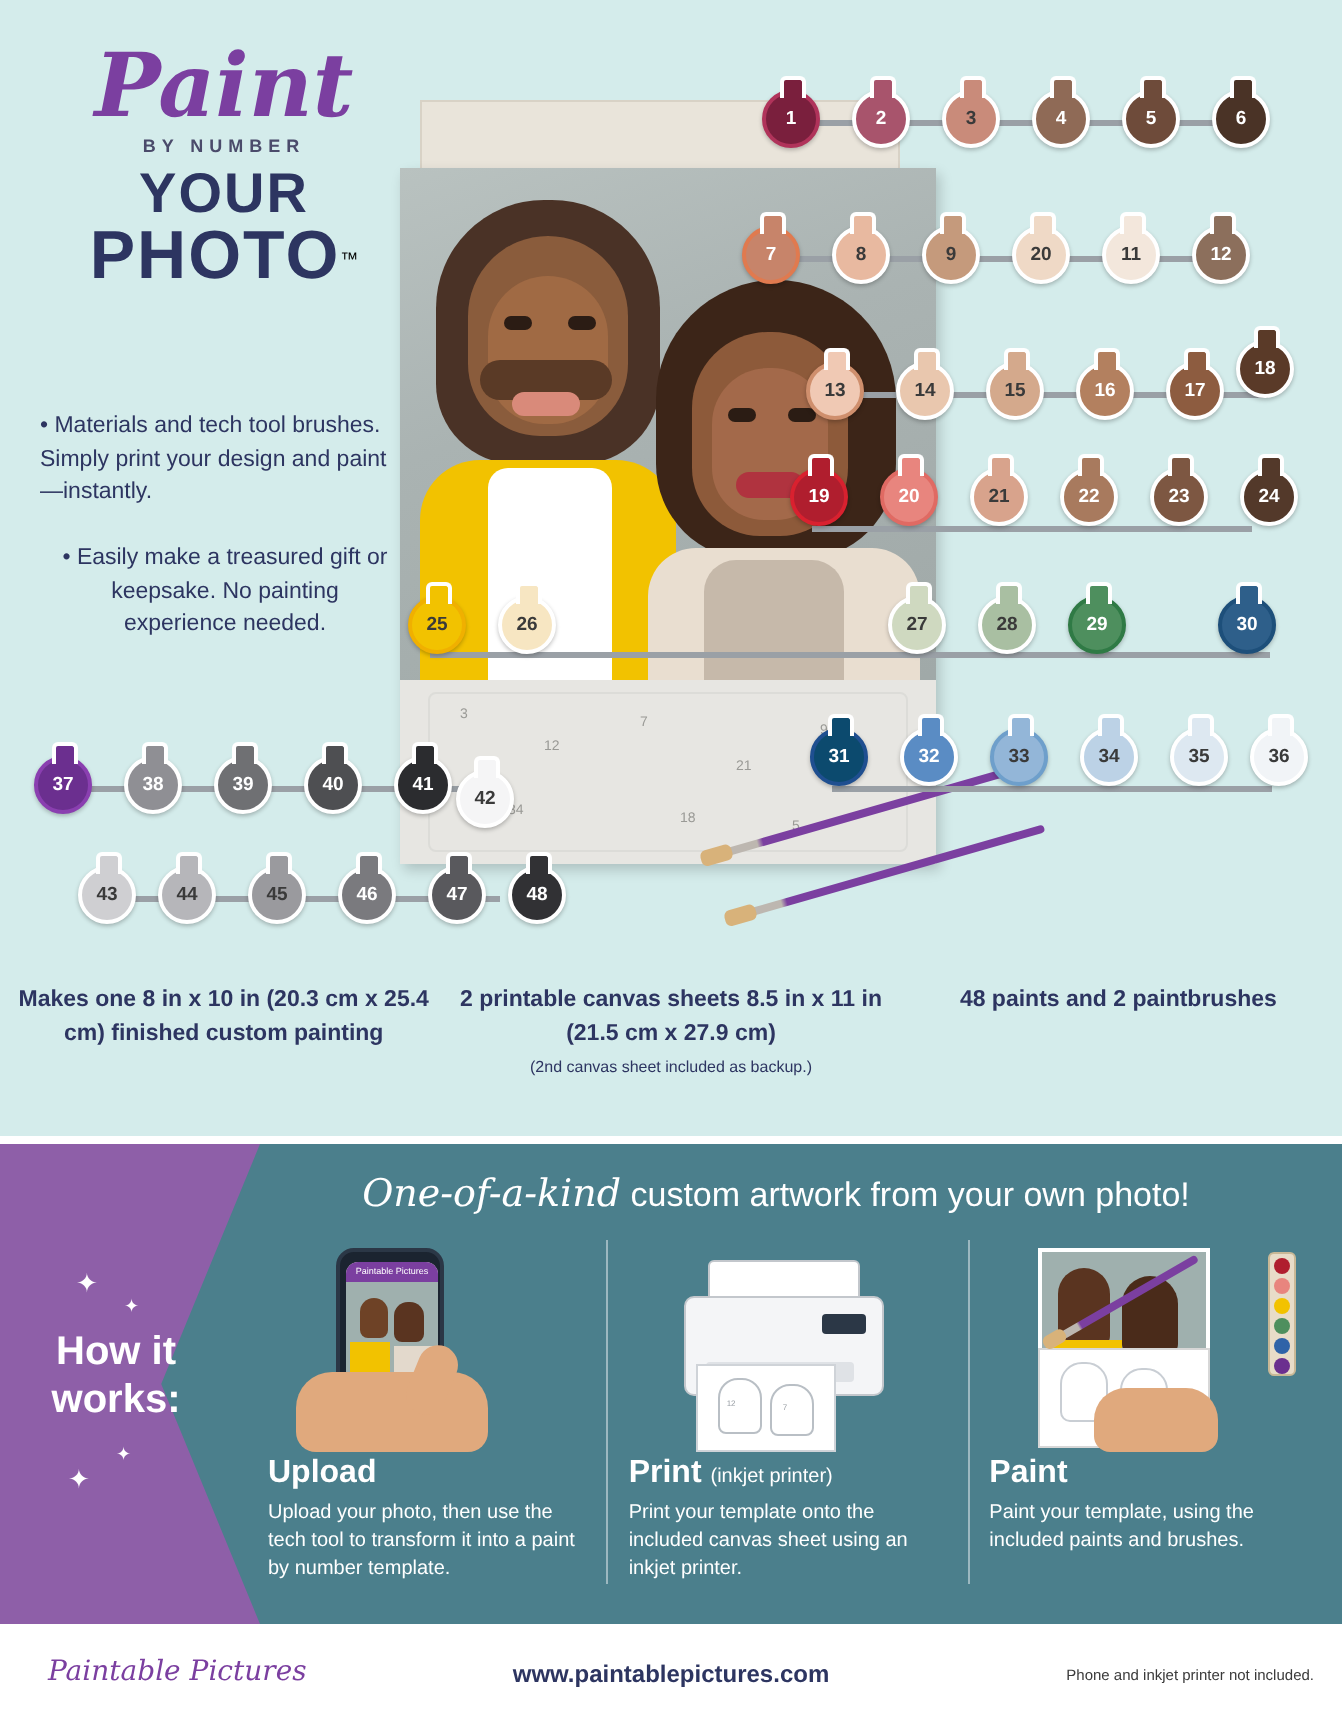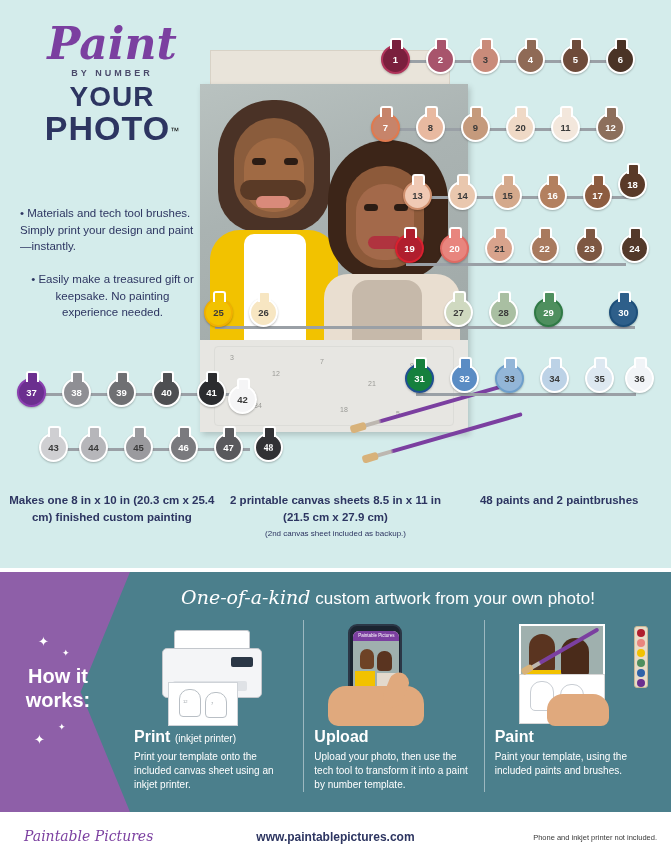--- a/index.html
+++ b/index.html
@@ -502,21 +502,21 @@
       <div class="dot" style="left:534px; top:298px; background:#4e8f5e; border-color:#2f7a45; color:#ffffff;">
           <span class="tab"></span>
           <span>29</span>
         </div>
       <div class="dot" style="left:609px; top:298px; background:#2e5f8a; border-color:#1d4f7a; color:#ffffff;">
           <span class="tab"></span>
           <span>30</span>
         </div>
 
       <div class="connector" style="left:416px; top:393px; width:220px;"></div>
-      <div class="dot" style="left:405px; top:364px; background:#15803d; border-color:#1f4f90; color:#ffffff;">
+      <div class="dot" style="left:405px; top:364px; background:#0c4a6e; border-color:#1f4f90; color:#ffffff;">
           <span class="tab"></span>
           <span>31</span>
         </div>
       <div class="dot" style="left:450px; top:364px; background:#5a8cc4; color:#ffffff;">
           <span class="tab"></span>
           <span>32</span>
         </div>
       <div class="dot" style="left:495px; top:364px; background:#93b6d8; border-color:#6e9fcb;">
           <span class="tab"></span>
           <span>33</span>
@@ -574,21 +574,21 @@
           <span>45</span>
         </div>
       <div class="dot" style="left:169px; top:433px; background:#7a7a7e; color:#ffffff;">
           <span class="tab"></span>
           <span>46</span>
         </div>
       <div class="dot" style="left:214px; top:433px; background:#59595d; color:#ffffff;">
           <span class="tab"></span>
           <span>47</span>
         </div>
-      <div class="dot" style="left:254px; top:433px; background:#313134; color:#ffffff;font-family:Liberation Serif, serif;">
+      <div class="dot" style="left:254px; top:433px; background:#313134; color:#ffffff;">
           <span class="tab"></span>
           <span>48</span>
         </div>
     </div>
 
     <div class="captions">
       <div class="cap">Makes one 8 in x 10 in (20.3 cm x 25.4 cm) finished custom painting</div>
       <div class="cap">
         <span>2 printable canvas sheets 8.5 in x 11 in (21.5 cm x 27.9 cm)</span>
         <small>(2nd canvas sheet included as backup.)</small>
@@ -605,41 +605,20 @@
     <span class="sparkle" style="left:62px; top:76px; font-size:9px;">✦</span>
     <span class="sparkle" style="left:34px; top:160px;">✦</span>
     <span class="sparkle" style="left:58px; top:150px; font-size:9px;">✦</span>
     <div class="howit">How it works:</div>
 
     <div class="headline">
       <span class="script">One-of-a-kind</span><span> custom artwork from your own photo!</span>
     </div>
 
     <div class="steps">
-
-      <div class="step">
-        <div class="step-art">
-          <div class="printer-top"></div>
-          <div class="printer-body">
-            <div style="position:absolute; right:8px; top:8px; width:22px; height:10px; background:#2b3746; border-radius:2px;"></div>
-            <div style="position:absolute; left:10px; bottom:6px; width:74px; height:10px; background:#dfe2e6; border-radius:2px;"></div>
-          </div>
-          <div class="printer-sheet">
-            <div style="position:absolute; left:10px; top:6px; width:22px; height:28px; border:1px solid #b9bfc5; border-radius:10px 10px 4px 4px;"></div>
-            <div style="position:absolute; left:36px; top:9px; width:22px; height:26px; border:1px solid #b9bfc5; border-radius:10px 10px 4px 4px;"></div>
-            <div style="position:absolute; left:14px; top:16px; font-size:4px; color:#9aa0a6;">12</div>
-            <div style="position:absolute; left:42px; top:18px; font-size:4px; color:#9aa0a6;">7</div>
-          </div>
-        </div>
-        <div class="step-title">
-          <span>Print</span>
-          <small>(inkjet printer)</small>
-        </div>
-        <div class="step-body">Print your template onto the included canvas sheet using an inkjet printer.</div>
-      </div>
 
       <div class="step">
         <div class="step-art">
           <div class="phone">
             <div class="phone-screen">
               <div style="height:10px; background:#7b3fa0; color:#fff; font-size:4.5px; text-align:center; line-height:10px;">Paintable Pictures</div>
               <div style="height:46px; background:#9fb0ae; position:relative;">
                 <div style="position:absolute; left:7px; top:8px; width:14px; height:20px; background:#6e4226; border-radius:7px 7px 4px 4px;"></div>
                 <div style="position:absolute; left:24px; top:10px; width:15px; height:20px; background:#5a3420; border-radius:7px 7px 4px 4px;"></div>
                 <div style="position:absolute; left:2px; top:30px; width:20px; height:16px; background:#f2c200;"></div>
@@ -651,20 +630,41 @@
               </div>
             </div>
           </div>
           <div class="hand" style="left:14px; top:66px; width:96px; height:40px; border-radius:18px 18px 10px 10px;"></div>
           <div class="hand" style="left:72px; top:52px; width:20px; height:36px; transform:rotate(22deg); border-radius:10px;"></div>
         </div>
         <div class="step-title">
           <span>Upload</span>
         </div>
         <div class="step-body">Upload your photo, then use the tech tool to transform it into a paint by number template.</div>
+      </div>
+
+      <div class="step">
+        <div class="step-art">
+          <div class="printer-top"></div>
+          <div class="printer-body">
+            <div style="position:absolute; right:8px; top:8px; width:22px; height:10px; background:#2b3746; border-radius:2px;"></div>
+            <div style="position:absolute; left:10px; bottom:6px; width:74px; height:10px; background:#dfe2e6; border-radius:2px;"></div>
+          </div>
+          <div class="printer-sheet">
+            <div style="position:absolute; left:10px; top:6px; width:22px; height:28px; border:1px solid #b9bfc5; border-radius:10px 10px 4px 4px;"></div>
+            <div style="position:absolute; left:36px; top:9px; width:22px; height:26px; border:1px solid #b9bfc5; border-radius:10px 10px 4px 4px;"></div>
+            <div style="position:absolute; left:14px; top:16px; font-size:4px; color:#9aa0a6;">12</div>
+            <div style="position:absolute; left:42px; top:18px; font-size:4px; color:#9aa0a6;">7</div>
+          </div>
+        </div>
+        <div class="step-title">
+          <span>Print</span>
+          <small>(inkjet printer)</small>
+        </div>
+        <div class="step-body">Print your template onto the included canvas sheet using an inkjet printer.</div>
       </div>
 
       <div class="step">
         <div class="step-art">
           <div class="paint-photo">
             <div style="position:absolute; left:8px; top:8px; width:26px; height:40px; background:#5a3420; border-radius:13px 13px 6px 6px;"></div>
             <div style="position:absolute; left:40px; top:12px; width:28px; height:40px; background:#4a2b1a; border-radius:14px 14px 6px 6px;"></div>
             <div style="position:absolute; left:2px; top:44px; width:38px; height:22px; background:#f2c200;"></div>
             <div style="position:absolute; left:42px; top:48px; width:40px; height:18px; background:#e3d9cc;"></div>
           </div>

